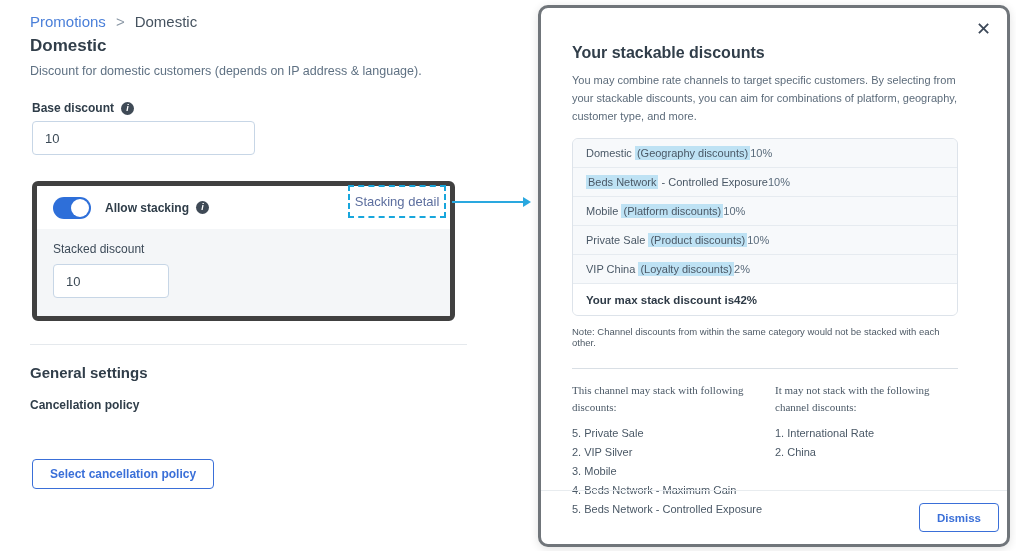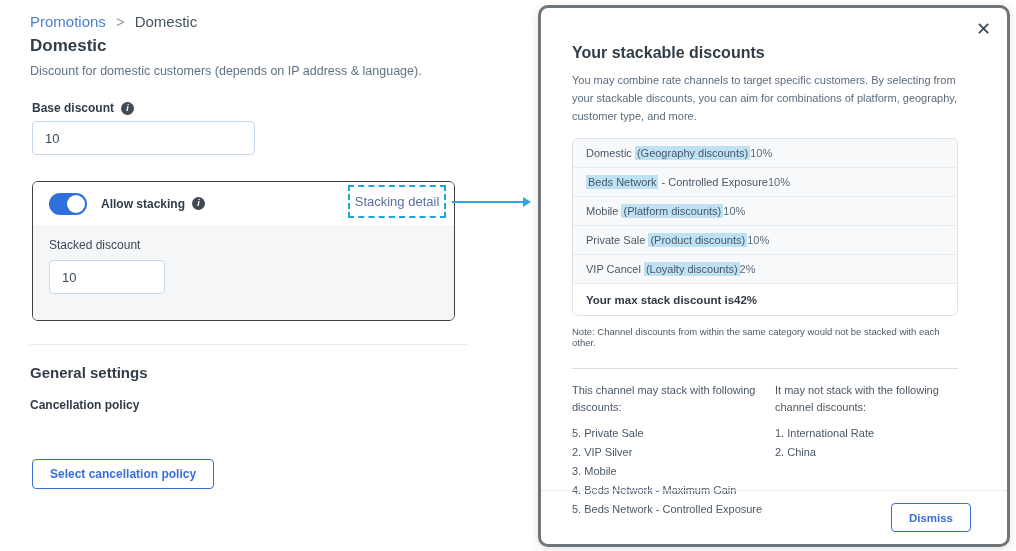--- a/index.html
+++ b/index.html
@@ -51,21 +51,21 @@
   .text-input {
     border: 1px solid #c7d6e6; border-radius: 4px;
     font-family: "Liberation Sans", sans-serif;
     font-size: 13px; color: #3c4a56;
     padding: 4px 12px; background: #fff; outline: none;
   }
   .base-input { position: absolute; left: 32px; top: 121px; width: 223px; height: 34px; }
 
   .stack-card {
     position: absolute; left: 32px; top: 181px; width: 423px; height: 140px;
-    border: 1px solid #404040; border-radius: 6px; background: #fff;
+    border: 5px solid #404040; border-radius: 6px; background: #fff;
     overflow: hidden;
   }
   .stack-card-header {
     height: 43px; display: flex; align-items: center; padding: 0 16px;
     background: #fff;
   }
   .toggle {
     width: 38px; height: 22px; border-radius: 11px;
     background: #2e6fd9; position: relative; margin-right: 14px;
     cursor: pointer; flex: 0 0 auto;
@@ -171,29 +171,29 @@
   }
   .modal-divider {
     margin-top: 20px; width: 386px; border-top: 1px solid #d9dfe5;
   }
   .stack-columns {
     margin-top: 13px; display: flex; width: 392px;
   }
   .stack-col { font-size: 11px; color: #4a5866; }
   .stack-col.left { width: 203px; padding-right: 10px; }
   .stack-col.right { flex: 1; }
-  .stack-col .col-title { line-height: 1.5; margin-bottom: 9px; }
+  .stack-col .col-title { line-height: 1.5; margin-bottom: 9px; font-family: Liberation Serif, serif; }
   .stack-col ul { list-style: none; }
   .stack-col li { line-height: 1.72; }
 
   .modal-footer {
     position: absolute; left: 0; right: 0; bottom: 0; height: 54px;
     border-top: 1px solid #e8ecef;
     display: flex; align-items: center; justify-content: flex-end;
-    padding: 0 36px;
+    padding: 0 8px;
     border-radius: 0 0 8px 8px;
   }
   .dismiss-btn { height: 29px; padding: 0 17px; font-size: 11.5px; }
 </style>
 </head>
 <body>
 
 <div class="canvas">
 
   <div class="breadcrumb">
@@ -258,21 +258,21 @@
         </div>
         <div class="disc-row">
           <span class="row-label"><span>Mobile </span><span class="hl">(Platform discounts)</span><span></span></span>
           <span class="row-value">10%</span>
         </div>
         <div class="disc-row">
           <span class="row-label"><span>Private Sale </span><span class="hl">(Product discounts)</span><span></span></span>
           <span class="row-value">10%</span>
         </div>
         <div class="disc-row">
-          <span class="row-label"><span>VIP Cancel </span><span class="hl">(Loyalty discounts)</span><span></span></span>
+          <span class="row-label"><span>VIP China </span><span class="hl">(Loyalty discounts)</span><span></span></span>
           <span class="row-value">2%</span>
         </div>
         <div class="disc-row total">
           <span class="row-label">Your max stack discount is</span>
           <span class="row-value">42%</span>
         </div>
       </div>
 
       <div class="modal-note">Note: Channel discounts from within the same category would not be stacked with each other.</div>
       <div class="modal-divider"></div>

